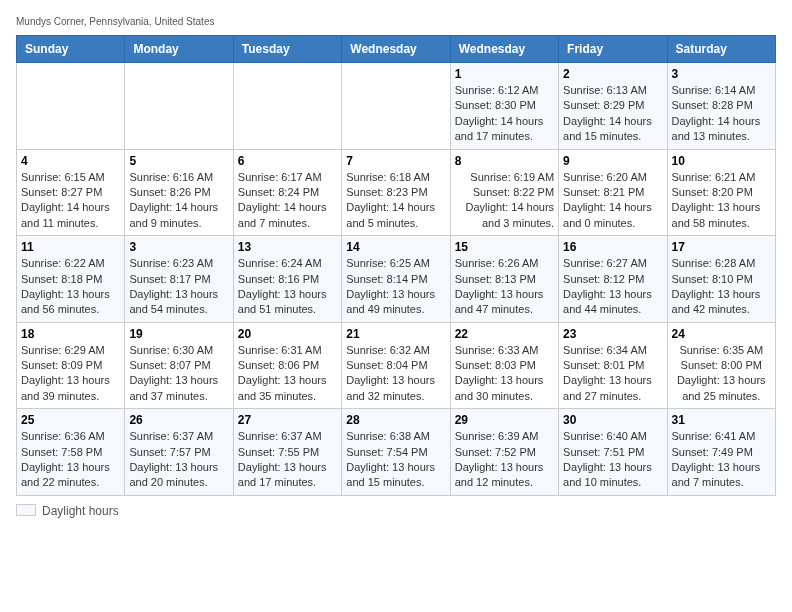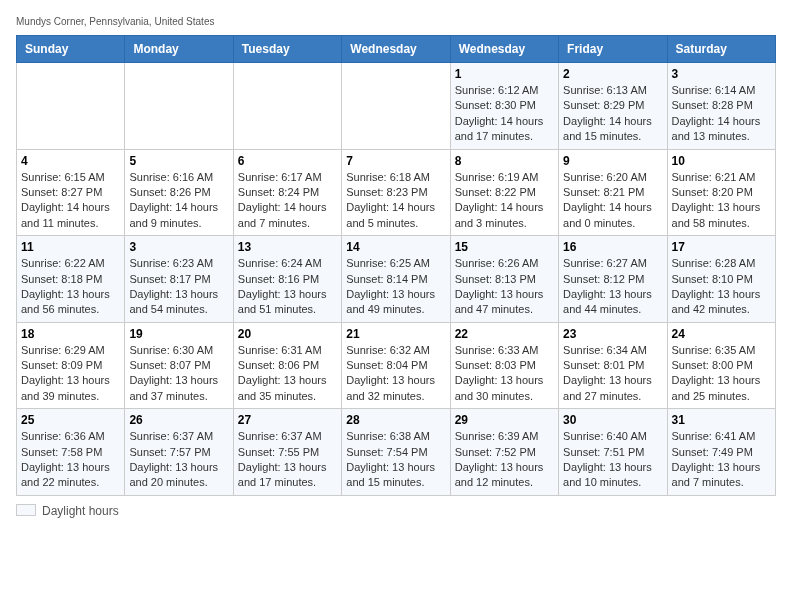--- a/index.html
+++ b/index.html
@@ -174,21 +174,21 @@
         </td>
         <td>
           <span class="day-num">7</span>
           <div class="day-info" style="white-space: pre-line;">Sunrise: 6:18 AM
 Sunset: 8:23 PM
 Daylight: 14 hours
 and 5 minutes.</div>
         </td>
         <td>
           <span class="day-num">8</span>
-          <div class="day-info" style="white-space: pre-line;">Sunrise: 6:19 AM
+          <div class="day-info" style="white-space: pre-line; text-align: right;">Sunrise: 6:19 AM
 Sunset: 8:22 PM
 Daylight: 14 hours
 and 3 minutes.</div>
         </td>
         <td>
           <span class="day-num">9</span>
           <div class="day-info" style="white-space: pre-line;">Sunrise: 6:20 AM
 Sunset: 8:21 PM
 Daylight: 14 hours
 and 0 minutes.</div>
@@ -290,21 +290,21 @@
         </td>
         <td>
           <span class="day-num">23</span>
           <div class="day-info" style="white-space: pre-line;">Sunrise: 6:34 AM
 Sunset: 8:01 PM
 Daylight: 13 hours
 and 27 minutes.</div>
         </td>
         <td>
           <span class="day-num">24</span>
-          <div class="day-info" style="white-space: pre-line;">Sunrise: 6:35 AM
+          <div class="day-info" style="white-space: pre-line; text-align: center;">Sunrise: 6:35 AM
 Sunset: 8:00 PM
 Daylight: 13 hours
 and 25 minutes.</div>
         </td>
       </tr>
       <tr>
         <td>
           <span class="day-num">25</span>
           <div class="day-info" style="white-space: pre-line;">Sunrise: 6:36 AM
 Sunset: 7:58 PM

